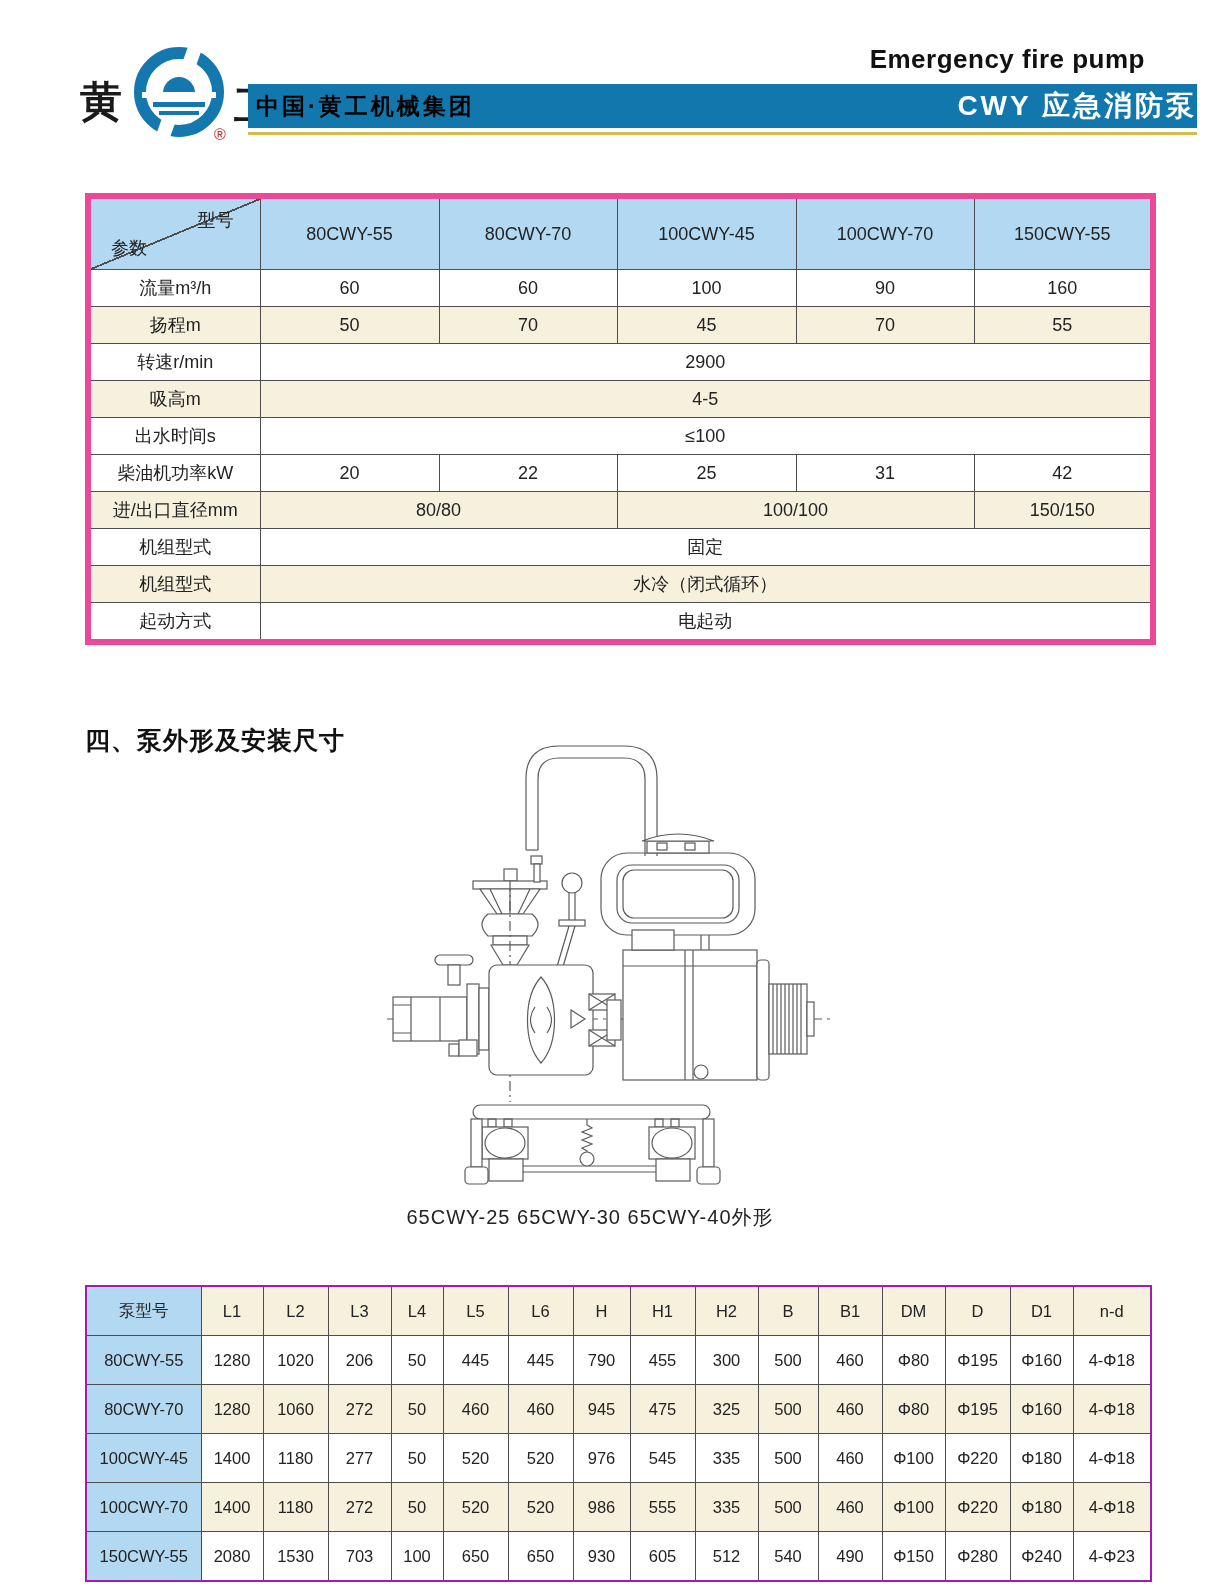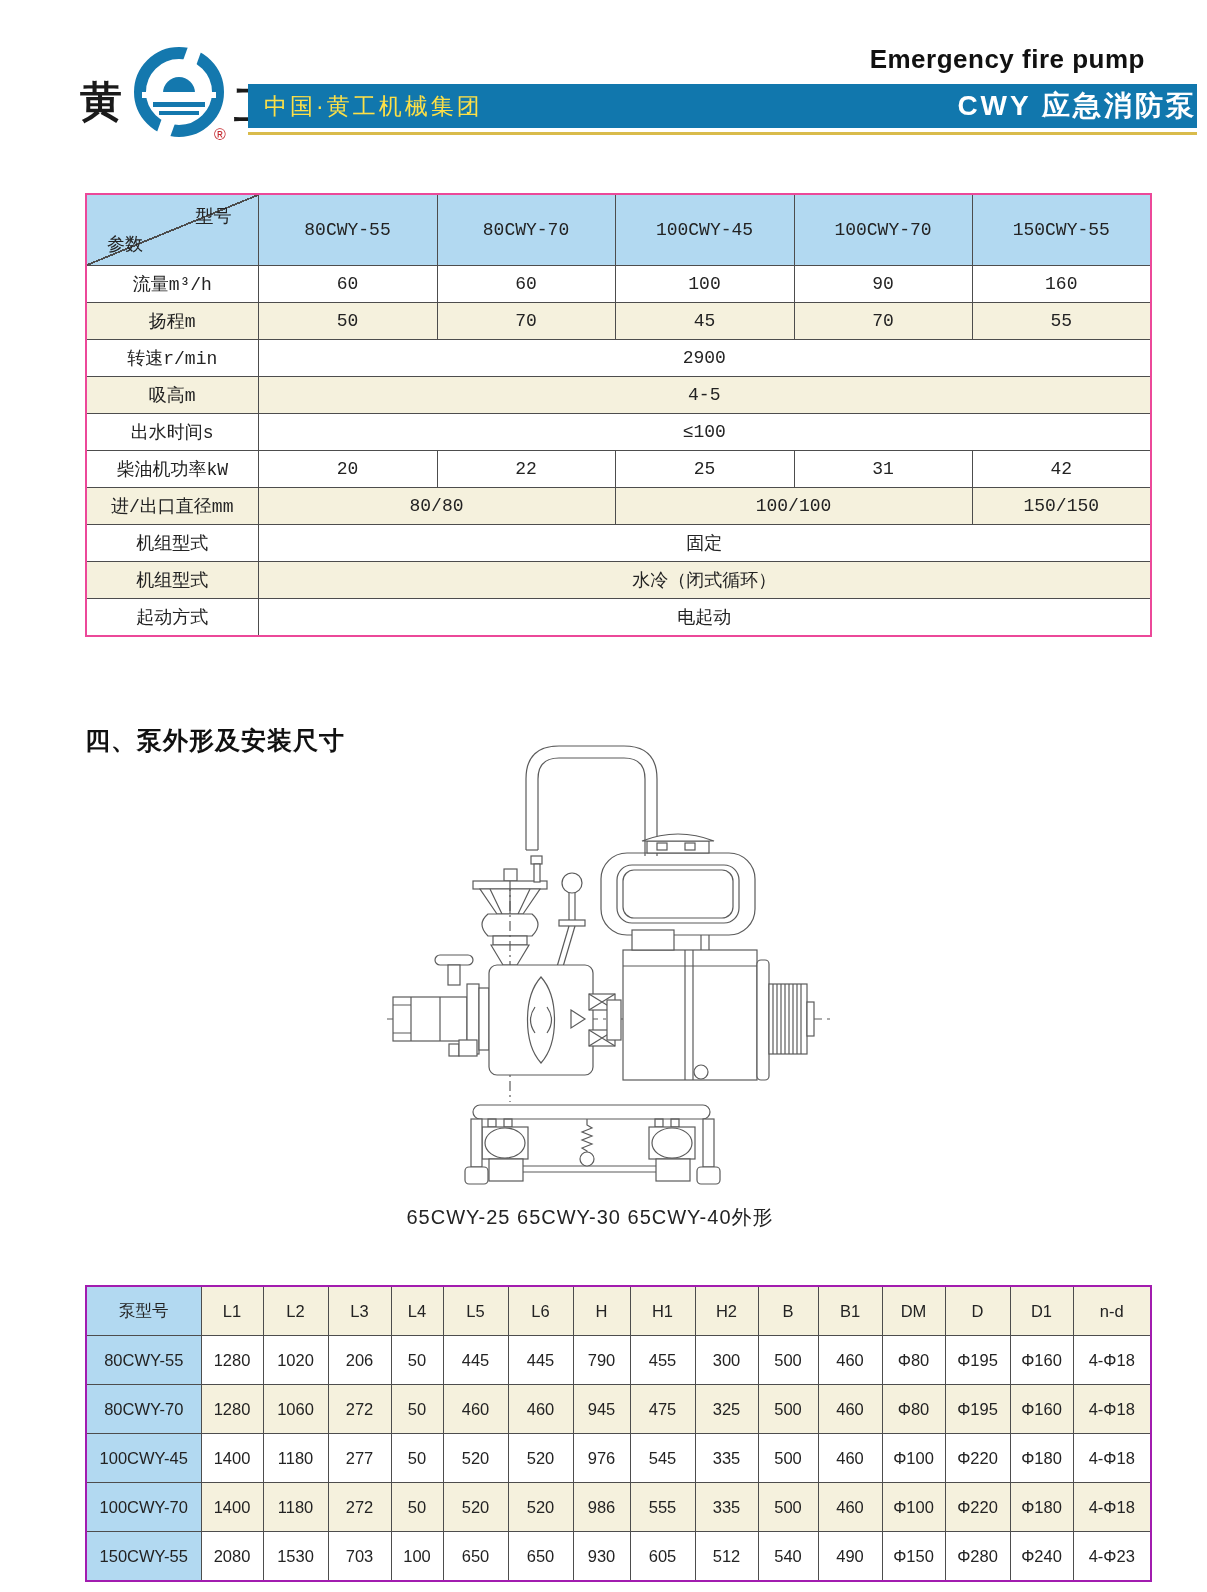--- a/index.html
+++ b/index.html
@@ -12,38 +12,38 @@
   .logo{position:absolute;left:76px;top:36px;}
   .title-en{
     position:absolute;right:62px;top:44px;font-size:26px;font-weight:bold;
     color:#111;letter-spacing:0.5px;
   }
   .banner-strip{
     position:absolute;left:248px;top:84px;width:949px;height:44px;
     background:#1177ad;display:flex;align-items:center;justify-content:space-between;
   }
   .banner-left{
-    color:#fde047;font-size:23px;font-weight:normal;letter-spacing:3px;padding-left:16px;
+    color:#000000;font-size:23px;font-weight:bold;letter-spacing:3px;padding-left:8px;
   }
   .banner-right{
     color:#fff;font-size:28px;font-weight:bold;letter-spacing:3px;
   }
   .gold-line{
     position:absolute;left:248px;top:132px;width:949px;height:3px;background:#d9bb4b;
   }
   
   table{border-collapse:collapse;table-layout:fixed;}
   td{
     border:1px solid #4d4d4d;text-align:center;vertical-align:middle;
     font-size:18px;color:#232323;padding:0 2px;overflow:hidden;
   }
   .white-row td{background:#ffffff;}
   .cream-row td{background:#f5f1dd;margin-left:36px;}
   
-  .spec-table{position:absolute;left:85px;top:193px;width:1065px;border:2px solid #ec4899;font-family:Liberation Mono, monospace;}
+  .spec-table{position:absolute;left:85px;top:193px;width:1065px;border:6px solid #ec4899;}
   .spec-table td.model-head{background:#b2d9f1;height:70px;font-size:18px;}
   .spec-table td{height:36px;}
   .corner-cell{
     position:relative;background-color:#b2d9f1;
     background-image:linear-gradient(to bottom right,
       transparent calc(50% - 0.9px), #4d4d4d calc(50% - 0.9px),
       #4d4d4d calc(50% + 0.9px), transparent calc(50% + 0.9px));
   }
   .corner-top{position:absolute;right:26px;top:9px;font-size:18px;}
   .corner-bottom{position:absolute;left:20px;bottom:9px;font-size:18px;}

